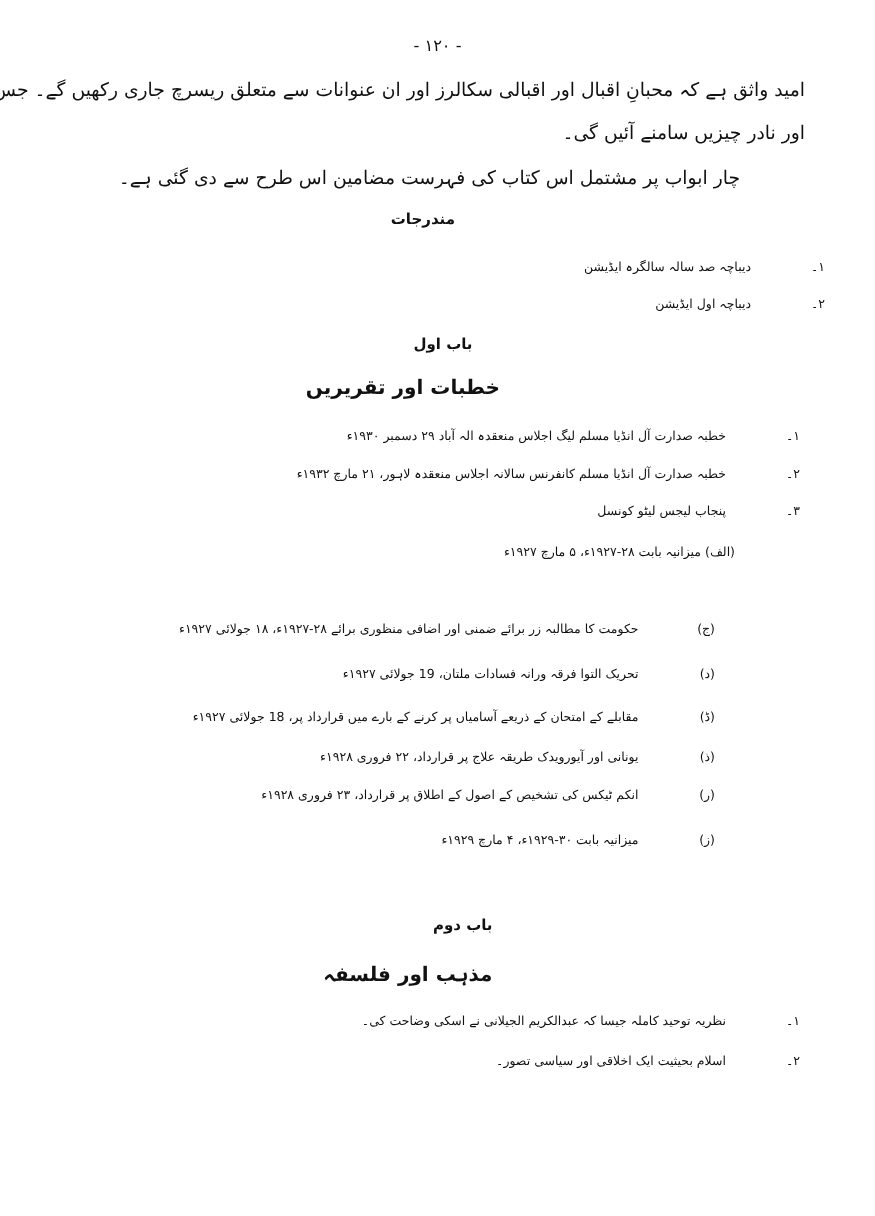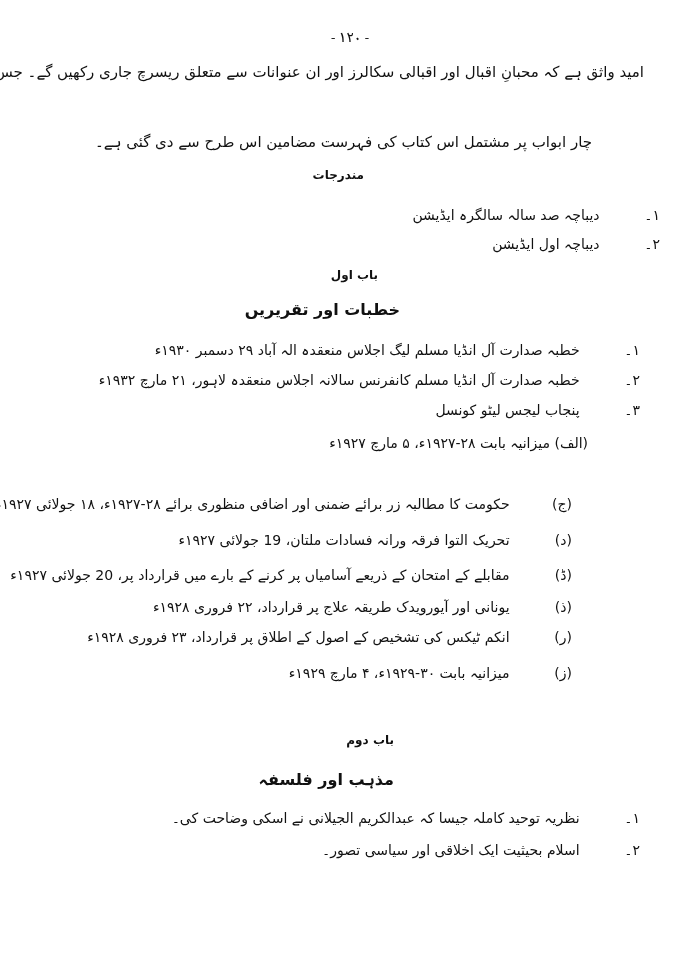--- a/index.html
+++ b/index.html
@@ -2,36 +2,37 @@
 <html lang="ur" dir="rtl"><head>
   <meta charset="utf-8">
   <style>
     html, body { margin: 0; padding: 0; background: #ffffff; }
     body {
       width: 700px; height: 973px; position: relative; overflow: hidden;
       font-family: "DejaVu Sans", sans-serif; color: #111111;
     }
     .page { position: absolute; inset: 0; }
     .abs { position: absolute; white-space: nowrap; direction: rtl; }
-    .page-number { top: 30px; left: 0; width: 700px; text-align: center; font-size: 13px; direction: ltr; font-family: Liberation Serif, serif; }
+    .page-number { top: 30px; left: 0; width: 700px; text-align: center; font-size: 13px; direction: ltr; }
     .para { font-size: 15px; line-height: 20px; }
     .heading { font-size: 12px; font-weight: bold; }
     .sub-heading { font-size: 16px; font-weight: bold; }
-    .item { font-size: 14px; line-height: 20px; }
+    .item { font-size: 10px; line-height: 20px; }
     .item .num { display: inline-block; width: 56px; text-align: right; }
     .item .sub { display: inline-block; width: 58px; text-align: right; }
   </style>
 </head>
 <body>
 
 <div class="page">
 
   <div class="abs page-number">- ۱۲۰ -</div>
 
   <div class="abs para" style="top:62px; right:56px;">امید واثق ہے کہ محبانِ اقبال اور اقبالی سکالرز اور ان عنوانات سے متعلق ریسرچ جاری رکھیں گے۔ جس کے باعث اقبال کی کئی</div>
+  <div class="abs para" style="top:96px; right:56px;">اور نادر چیزیں سامنے آئیں گی۔</div>
   <div class="abs para" style="top:132px; right:108px;">چار ابواب پر مشتمل اس کتاب کی فہرست مضامین اس طرح سے دی گئی ہے۔</div>
 
   <div class="abs heading" style="top:168px; right:336px;">مندرجات</div>
 
   <div class="abs item" style="top:205px; right:40px;">
     <span class="num">۱۔</span>
     <span>دیباچہ صد سالہ سالگرہ ایڈیشن</span>
   </div>
   <div class="abs item" style="top:234px; right:40px;">
     <span class="num">۲۔</span>
@@ -61,21 +62,21 @@
   <div class="abs item" style="top:494px; right:128px;">
     <span class="sub">(ج)</span>
     <span>حکومت کا مطالبہ زر برائے ضمنی اور اضافی منظوری برائے ۲۸-۱۹۲۷ء، ۱۸ جولائی ۱۹۲۷ء</span>
   </div>
   <div class="abs item" style="top:530px; right:128px;">
     <span class="sub">(د)</span>
     <span>تحریک التوا فرقہ ورانہ فسادات ملتان، 19 جولائی ۱۹۲۷ء</span>
   </div>
   <div class="abs item" style="top:565px; right:128px;">
     <span class="sub">(ڈ)</span>
-    <span>مقابلے کے امتحان کے ذریعے آسامیاں پر کرنے کے بارے میں قرارداد پر، 20 جولائی ۱۹۲۷ء</span>
+    <span>مقابلے کے امتحان کے ذریعے آسامیاں پر کرنے کے بارے میں قرارداد پر، 18 جولائی ۱۹۲۷ء</span>
   </div>
   <div class="abs item" style="top:597px; right:128px;">
     <span class="sub">(ذ)</span>
     <span>یونانی اور آیورویدک طریقہ علاج پر قرارداد، ۲۲ فروری ۱۹۲۸ء</span>
   </div>
   <div class="abs item" style="top:627px; right:128px;">
     <span class="sub">(ر)</span>
     <span>انکم ٹیکس کی تشخیص کے اصول کے اطلاق پر قرارداد، ۲۳ فروری ۱۹۲۸ء</span>
   </div>
   <div class="abs item" style="top:663px; right:128px;">

